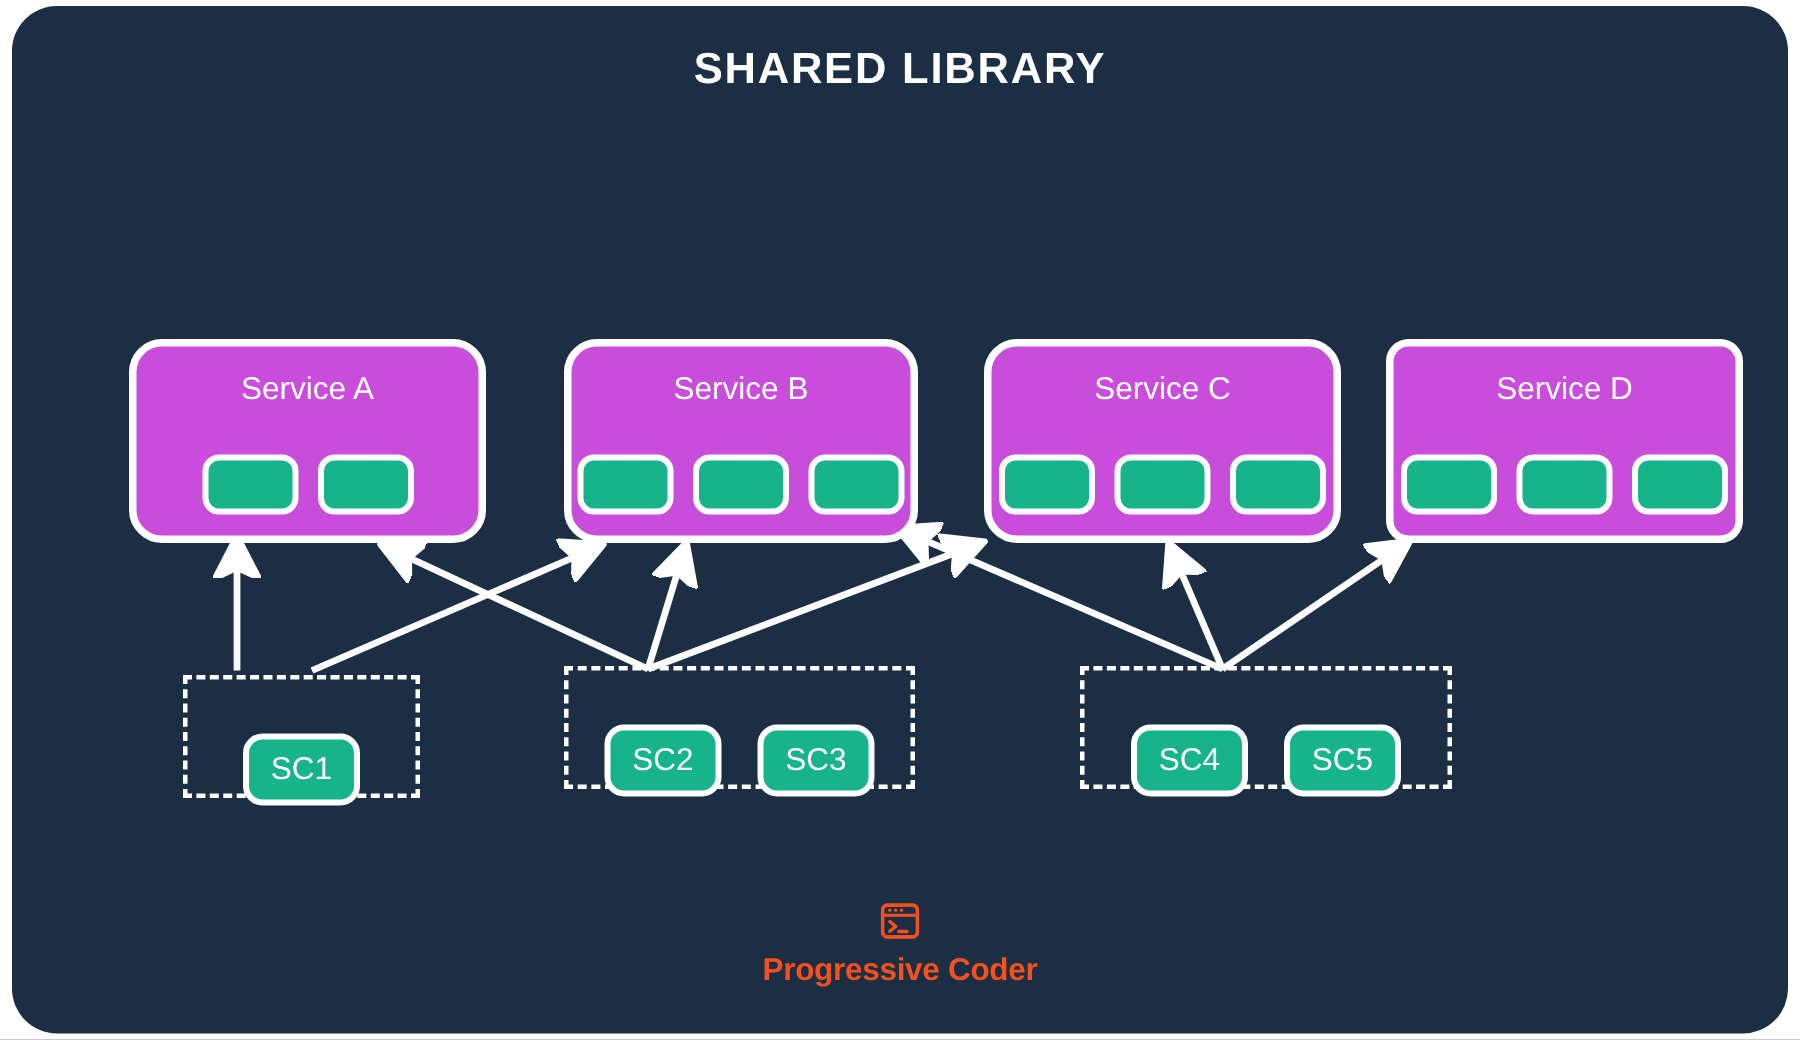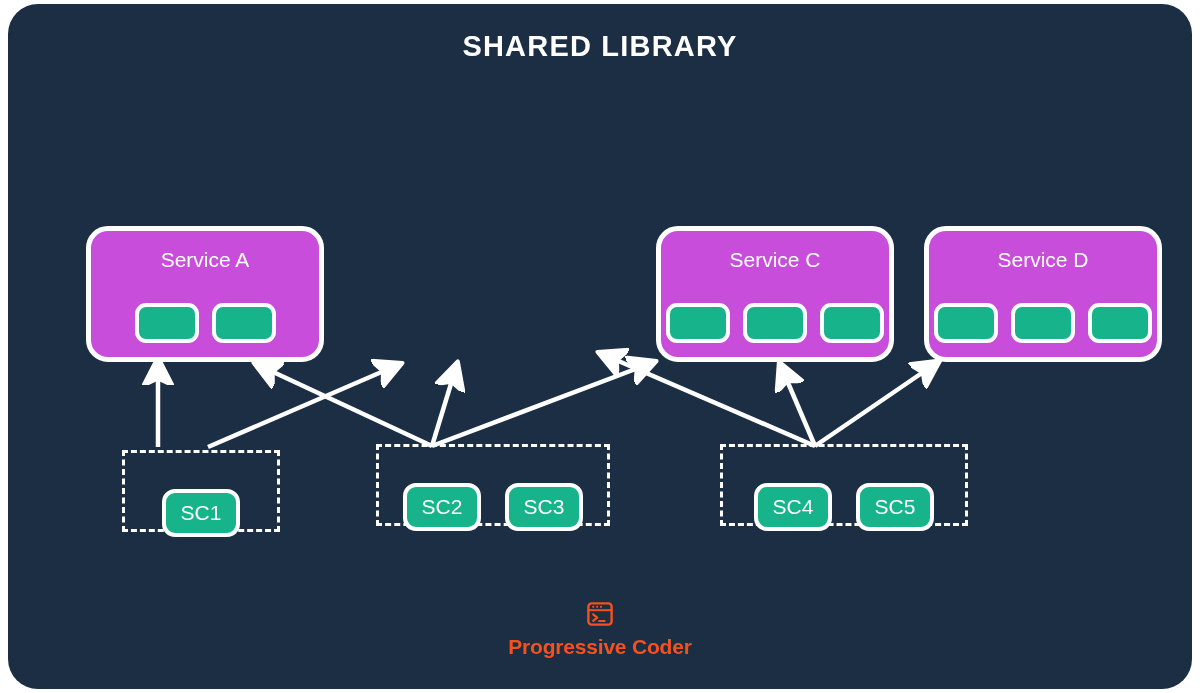--- a/index.html
+++ b/index.html
@@ -20,21 +20,21 @@
   .service .svc-label{position:absolute;left:0;right:0;top:17px;text-align:center;
            color:#ffffff;font-size:21px;font-weight:normal;}
   .chips{position:absolute;left:0;right:0;bottom:14px;display:flex;
          justify-content:center;gap:13px;}
   .chip{background:#17b48c;border:4px solid #ffffff;border-radius:11px;
         box-sizing:border-box;height:40px;}
 
   .svcA{left:78px;  top:222px; width:238px; height:136px;}
   .svcB{left:368px; top:222px; width:236px; height:136px;}
   .svcC{left:648px; top:222px; width:238px; height:136px;}
-  .svcD{left:916px; top:222px; width:238px; height:136px;}
+  .svcD{left:916px; top:222px; width:238px; height:136px;border-radius:15px;}
 
   .svcA .chip{width:64px;}
   .svcB .chip{width:64px;}
   .svcC .chip{width:64px;}
   .svcD .chip{width:64px;}
 
   
   .group{position:absolute;border:3px dashed #ffffff;box-sizing:border-box;
          display:flex;align-items:center;justify-content:center;gap:24px;}
   .scbox{background:#17b48c;border:4px solid #ffffff;border-radius:13px;
@@ -90,20 +90,28 @@
     </svg>
 
     <div class="service svcA">
       <div class="svc-label">Service A</div>
       <div class="chips">
         <div class="chip"></div>
         <div class="chip"></div>
       </div>
     </div>
 
+    <div class="service svcB">
+      <div class="svc-label">Service B</div>
+      <div class="chips">
+        <div class="chip"></div>
+        <div class="chip"></div>
+        <div class="chip"></div>
+      </div>
+    </div>
 
     <div class="service svcC">
       <div class="svc-label">Service C</div>
       <div class="chips">
         <div class="chip"></div>
         <div class="chip"></div>
         <div class="chip"></div>
       </div>
     </div>
 

